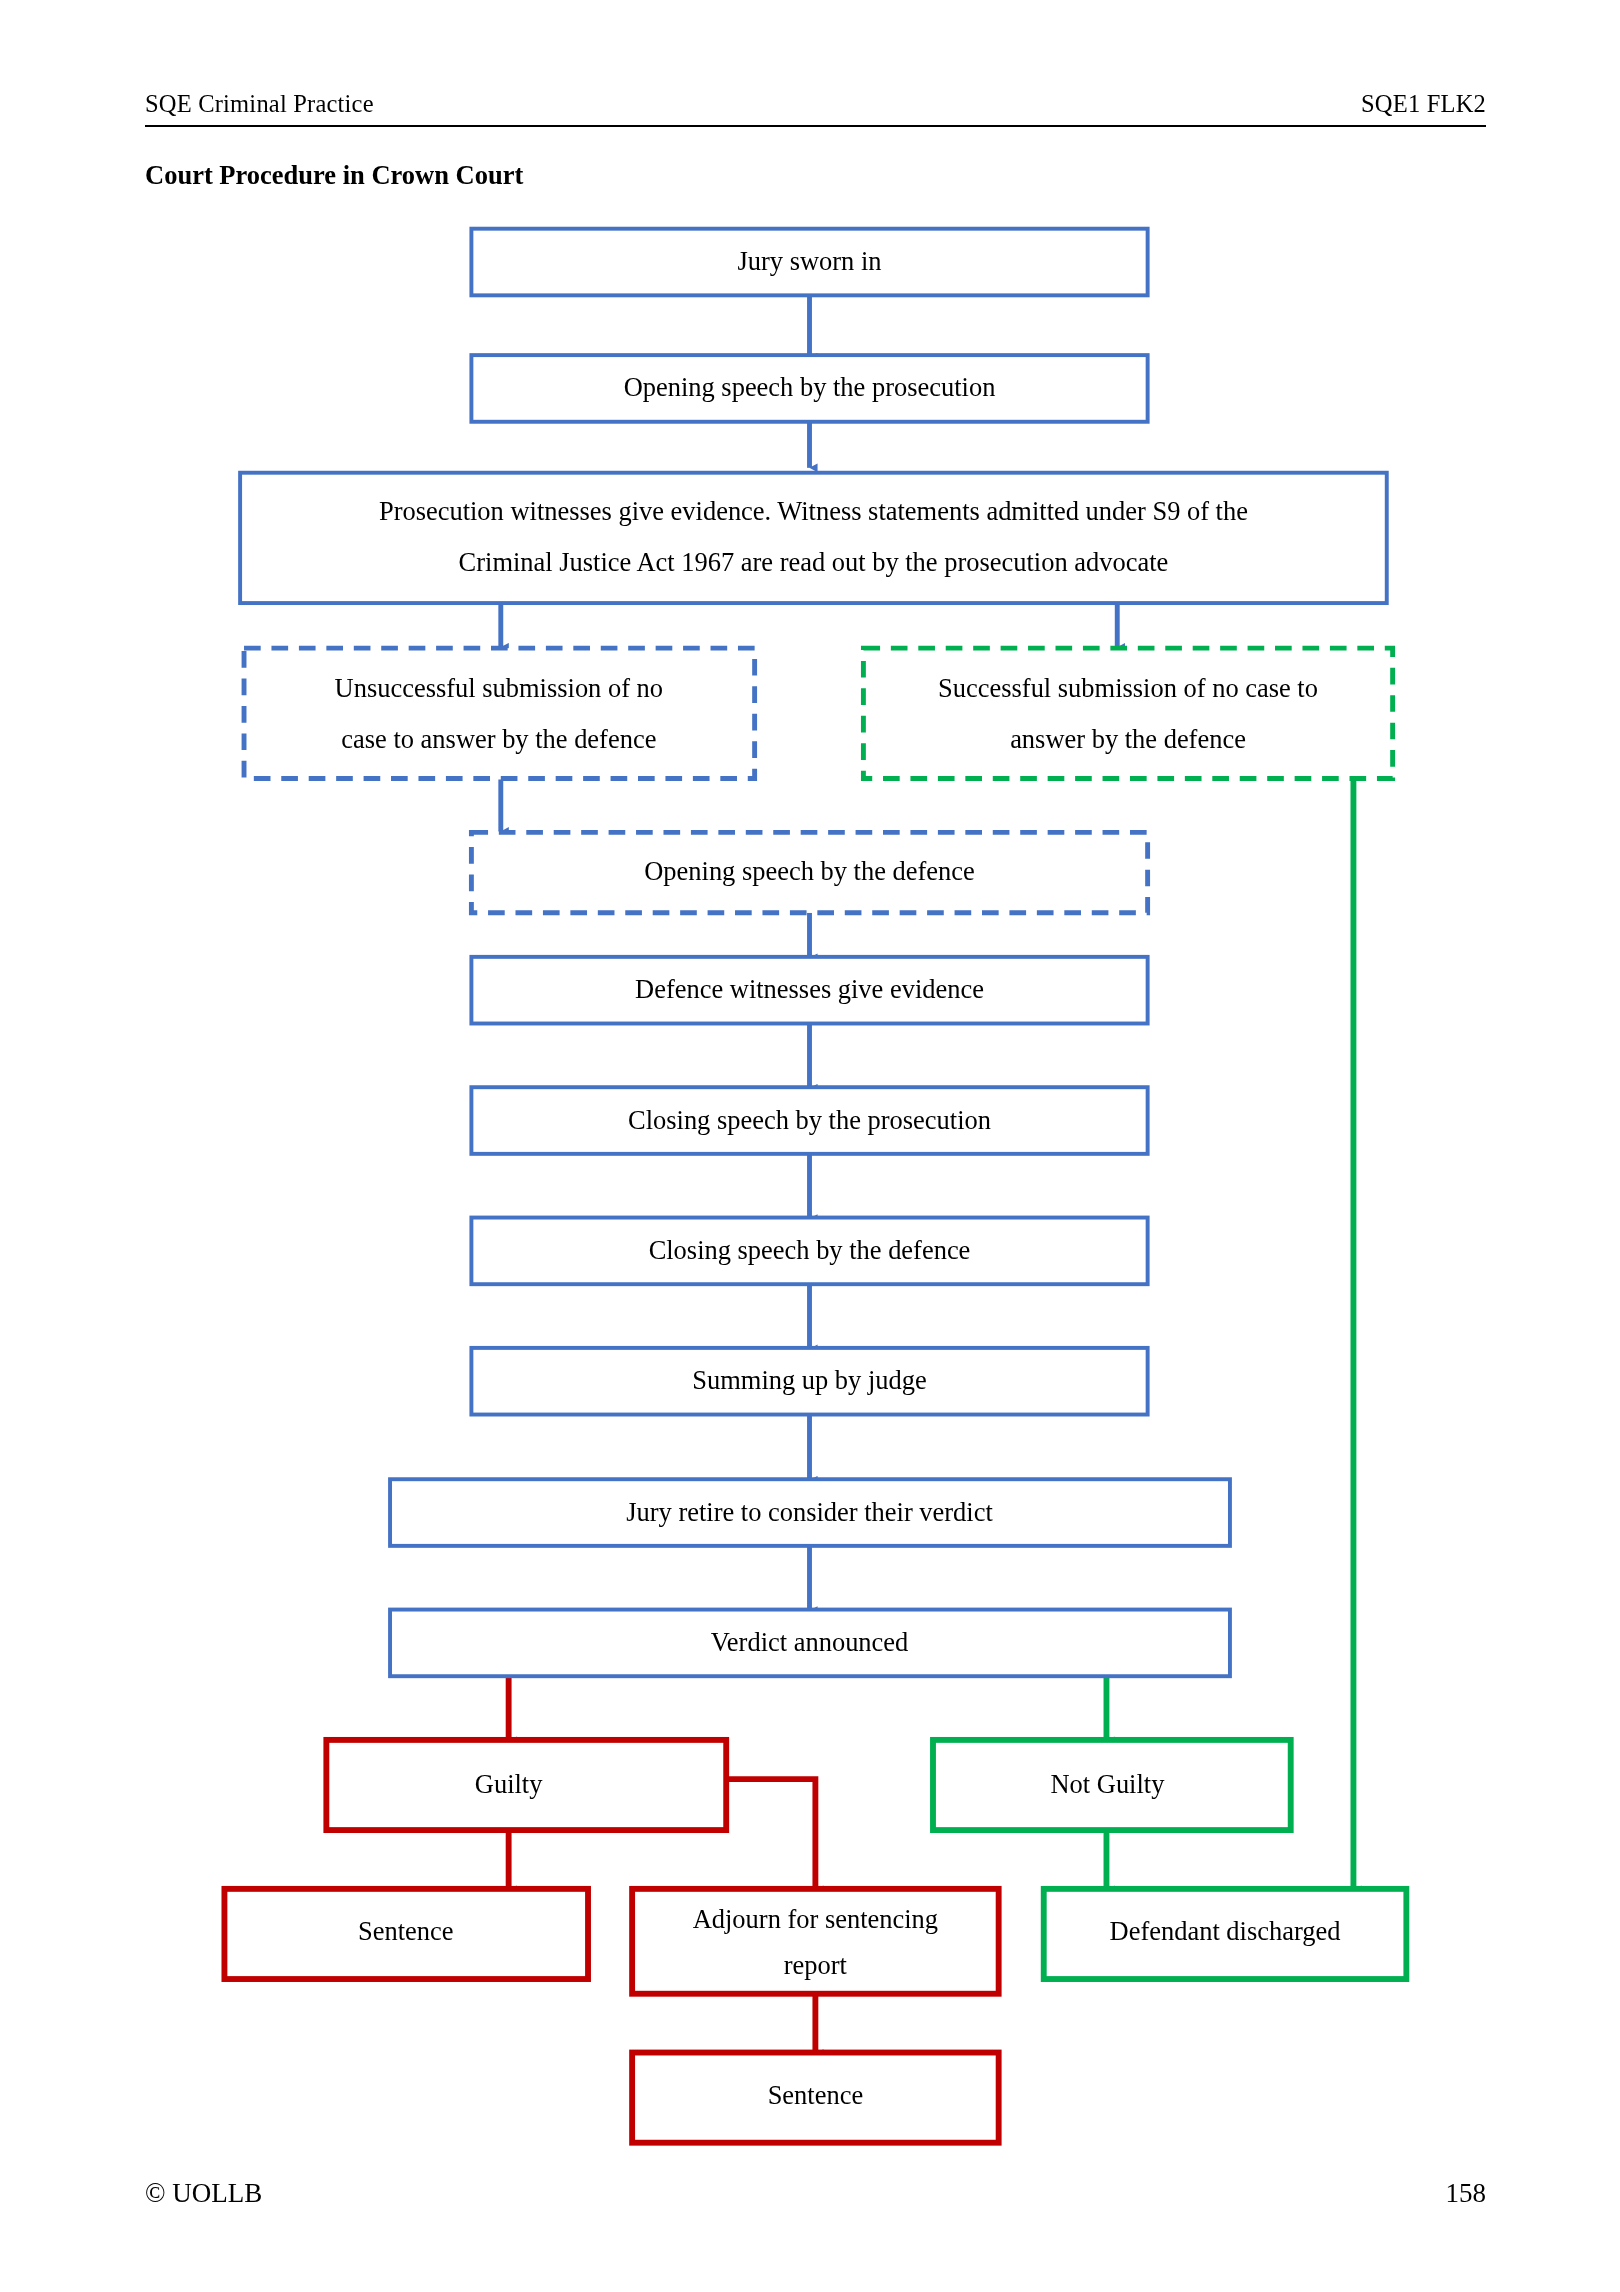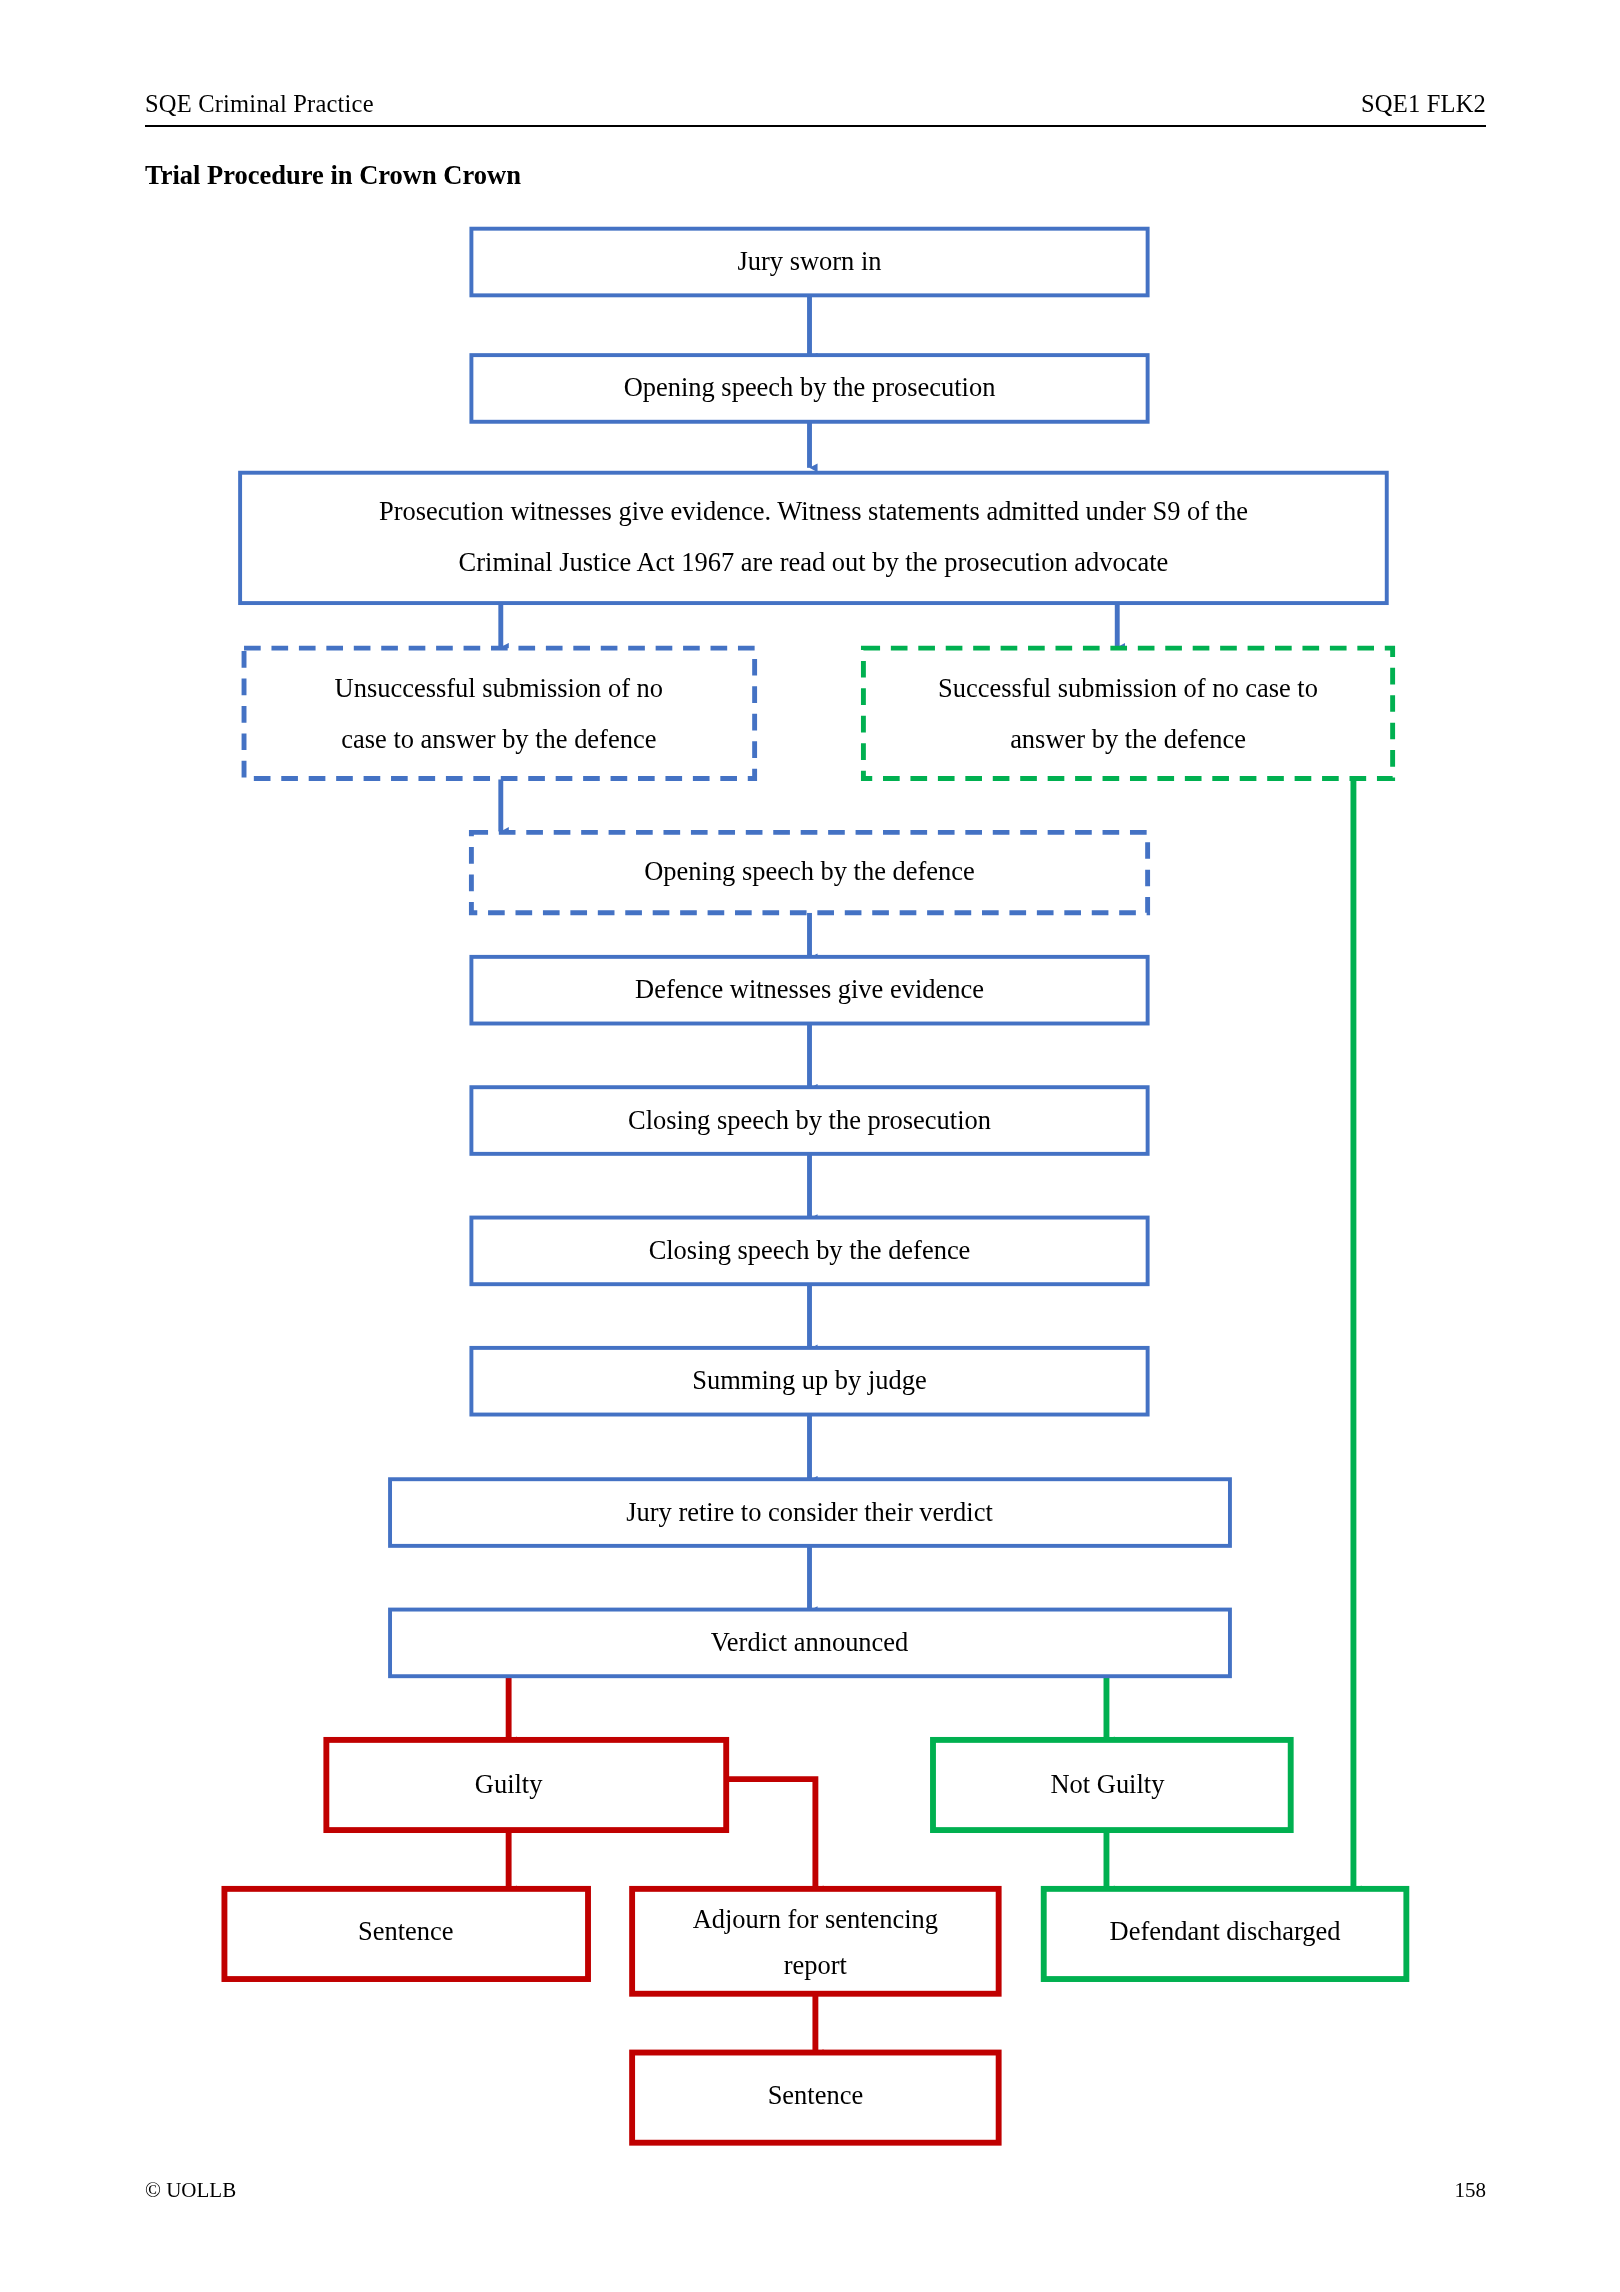--- a/index.html
+++ b/index.html
@@ -53,21 +53,21 @@
 
   
   .footer {
     position: absolute;
     left: 145px;
     top: 2178px;
     width: 1341px;
     display: flex;
     justify-content: space-between;
     align-items: center;
-    font-size: 21px;
+    font-size: 27px;
   }
 
   
   .chart-wrap {
     position: absolute;
     left: 0;
     top: 0;
     width: 1462px;
     height: 2293px;
   }
@@ -91,21 +91,21 @@
 <body>
 
 <div class="page">
 
   <div class="header">
     <span>SQE Criminal Practice</span>
     <span>SQE1 FLK2</span>
   </div>
   <div class="header-rule"></div>
 
-  <div class="doc-title">Trial Procedure in Crown Crown</div>
+  <div class="doc-title">Court Procedure in Crown Court</div>
 
   <div class="chart-wrap">
     <svg class="flow" viewBox="0 0 1653 2339" xmlns="http://www.w3.org/2000/svg">
       <defs>
         <marker id="ah-blue" markerWidth="10" markerHeight="9" refX="4.6" refY="8.4" orient="auto" markerUnits="userSpaceOnUse">
           <path d="M0.2,0.2 L9.0,0.2 L4.6,8.6 Z" fill="#4472C4"></path>
         </marker>
         <marker id="ah-red" markerWidth="10" markerHeight="9" refX="4.6" refY="8.4" orient="auto" markerUnits="userSpaceOnUse">
           <path d="M0.2,0.2 L9.0,0.2 L4.6,8.6 Z" fill="#C00000"></path>
         </marker>

